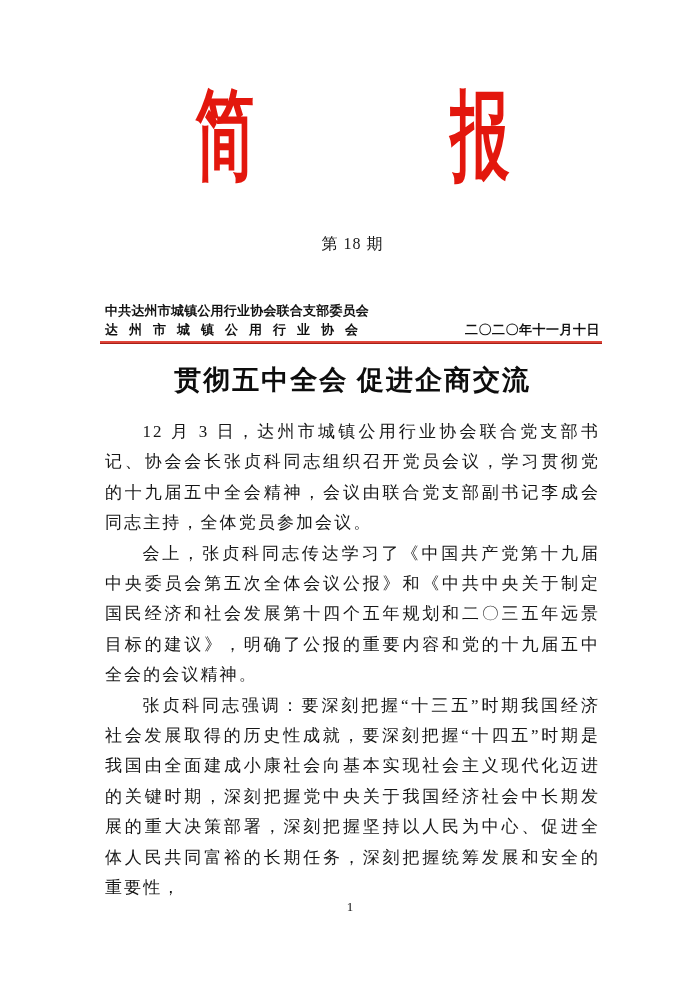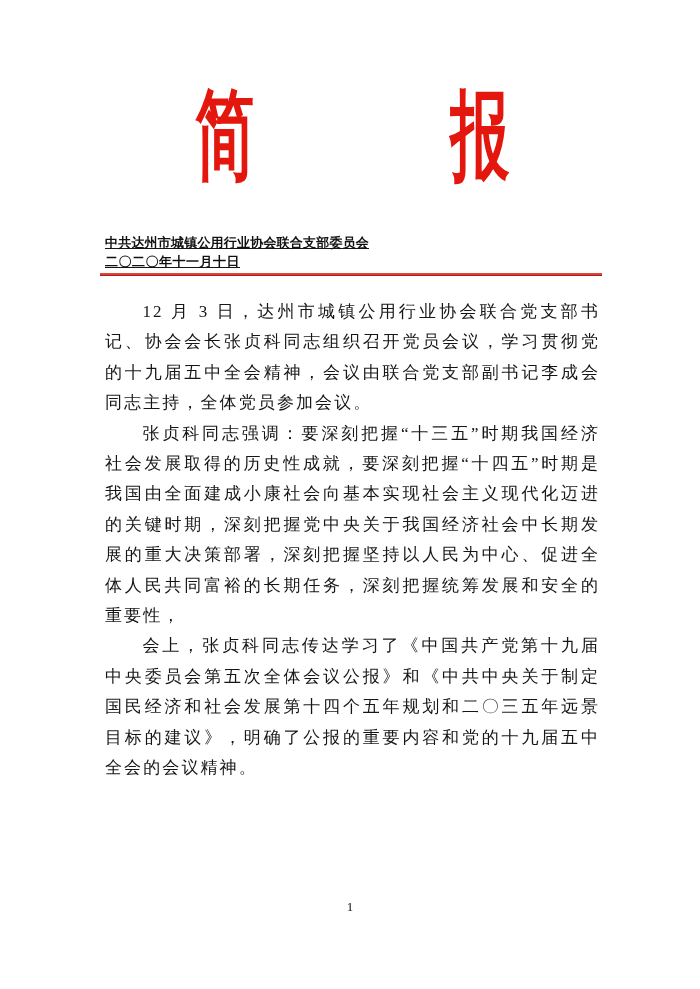--- a/index.html
+++ b/index.html
@@ -41,21 +41,21 @@
 
   .issue {
     margin-top: 48px;
     text-align: center;
     font-size: 16px;
     line-height: 20px;
     letter-spacing: 1px;
     color: #1a1a1a;
   }
 
-  .org { margin-top: 47px; text-decoration: underline; }
+  .org { margin-top: 47px; }
   .org-line1 {
     font-size: 13px;
     line-height: 19px;
     font-weight: bold;
     letter-spacing: 0.2px;
     color: #111;
   }
   .org-row {
     display: flex;
     justify-content: space-between;
@@ -115,31 +115,34 @@
 
   <div class="masthead">
     <span class="char-box">
       <span class="glyph">简</span>
     </span>
     <span class="char-box">
       <span class="glyph">报</span>
     </span>
   </div>
 
+  <div class="issue">第 18 期</div>
 
   <div class="org">
     <div class="org-line1">中共达州市城镇公用行业协会联合支部委员会</div>
     <div class="org-row">
+      <span class="org-line2">达州市城镇公用行业协会</span>
       <span class="org-date">二〇二〇年十一月十日</span>
     </div>
     <div class="rule"></div>
   </div>
 
+  <div class="article-title">贯彻五中全会 促进企商交流</div>
 
   <div class="body-text">
     <p>12 月 3 日，达州市城镇公用行业协会联合党支部书记、协会会长张贞科同志组织召开党员会议，学习贯彻党的十九届五中全会精神，会议由联合党支部副书记李成会同志主持，全体党员参加会议。</p>
+    <p>会上，张贞科同志传达学习了《中国共产党第十九届中央委员会第五次全体会议公报》和《中共中央关于制定国民经济和社会发展第十四个五年规划和二〇三五年远景目标的建议》，明确了公报的重要内容和党的十九届五中全会的会议精神。</p>
     <p>张贞科同志强调：要深刻把握“十三五”时期我国经济社会发展取得的历史性成就，要深刻把握“十四五”时期是我国由全面建成小康社会向基本实现社会主义现代化迈进的关键时期，深刻把握党中央关于我国经济社会中长期发展的重大决策部署，深刻把握坚持以人民为中心、促进全体人民共同富裕的长期任务，深刻把握统筹发展和安全的重要性，</p>
-    <p>会上，张贞科同志传达学习了《中国共产党第十九届中央委员会第五次全体会议公报》和《中共中央关于制定国民经济和社会发展第十四个五年规划和二〇三五年远景目标的建议》，明确了公报的重要内容和党的十九届五中全会的会议精神。</p>
   </div>
 
   <div class="page-number">1</div>
 
 </div>
 
 </body></html>

